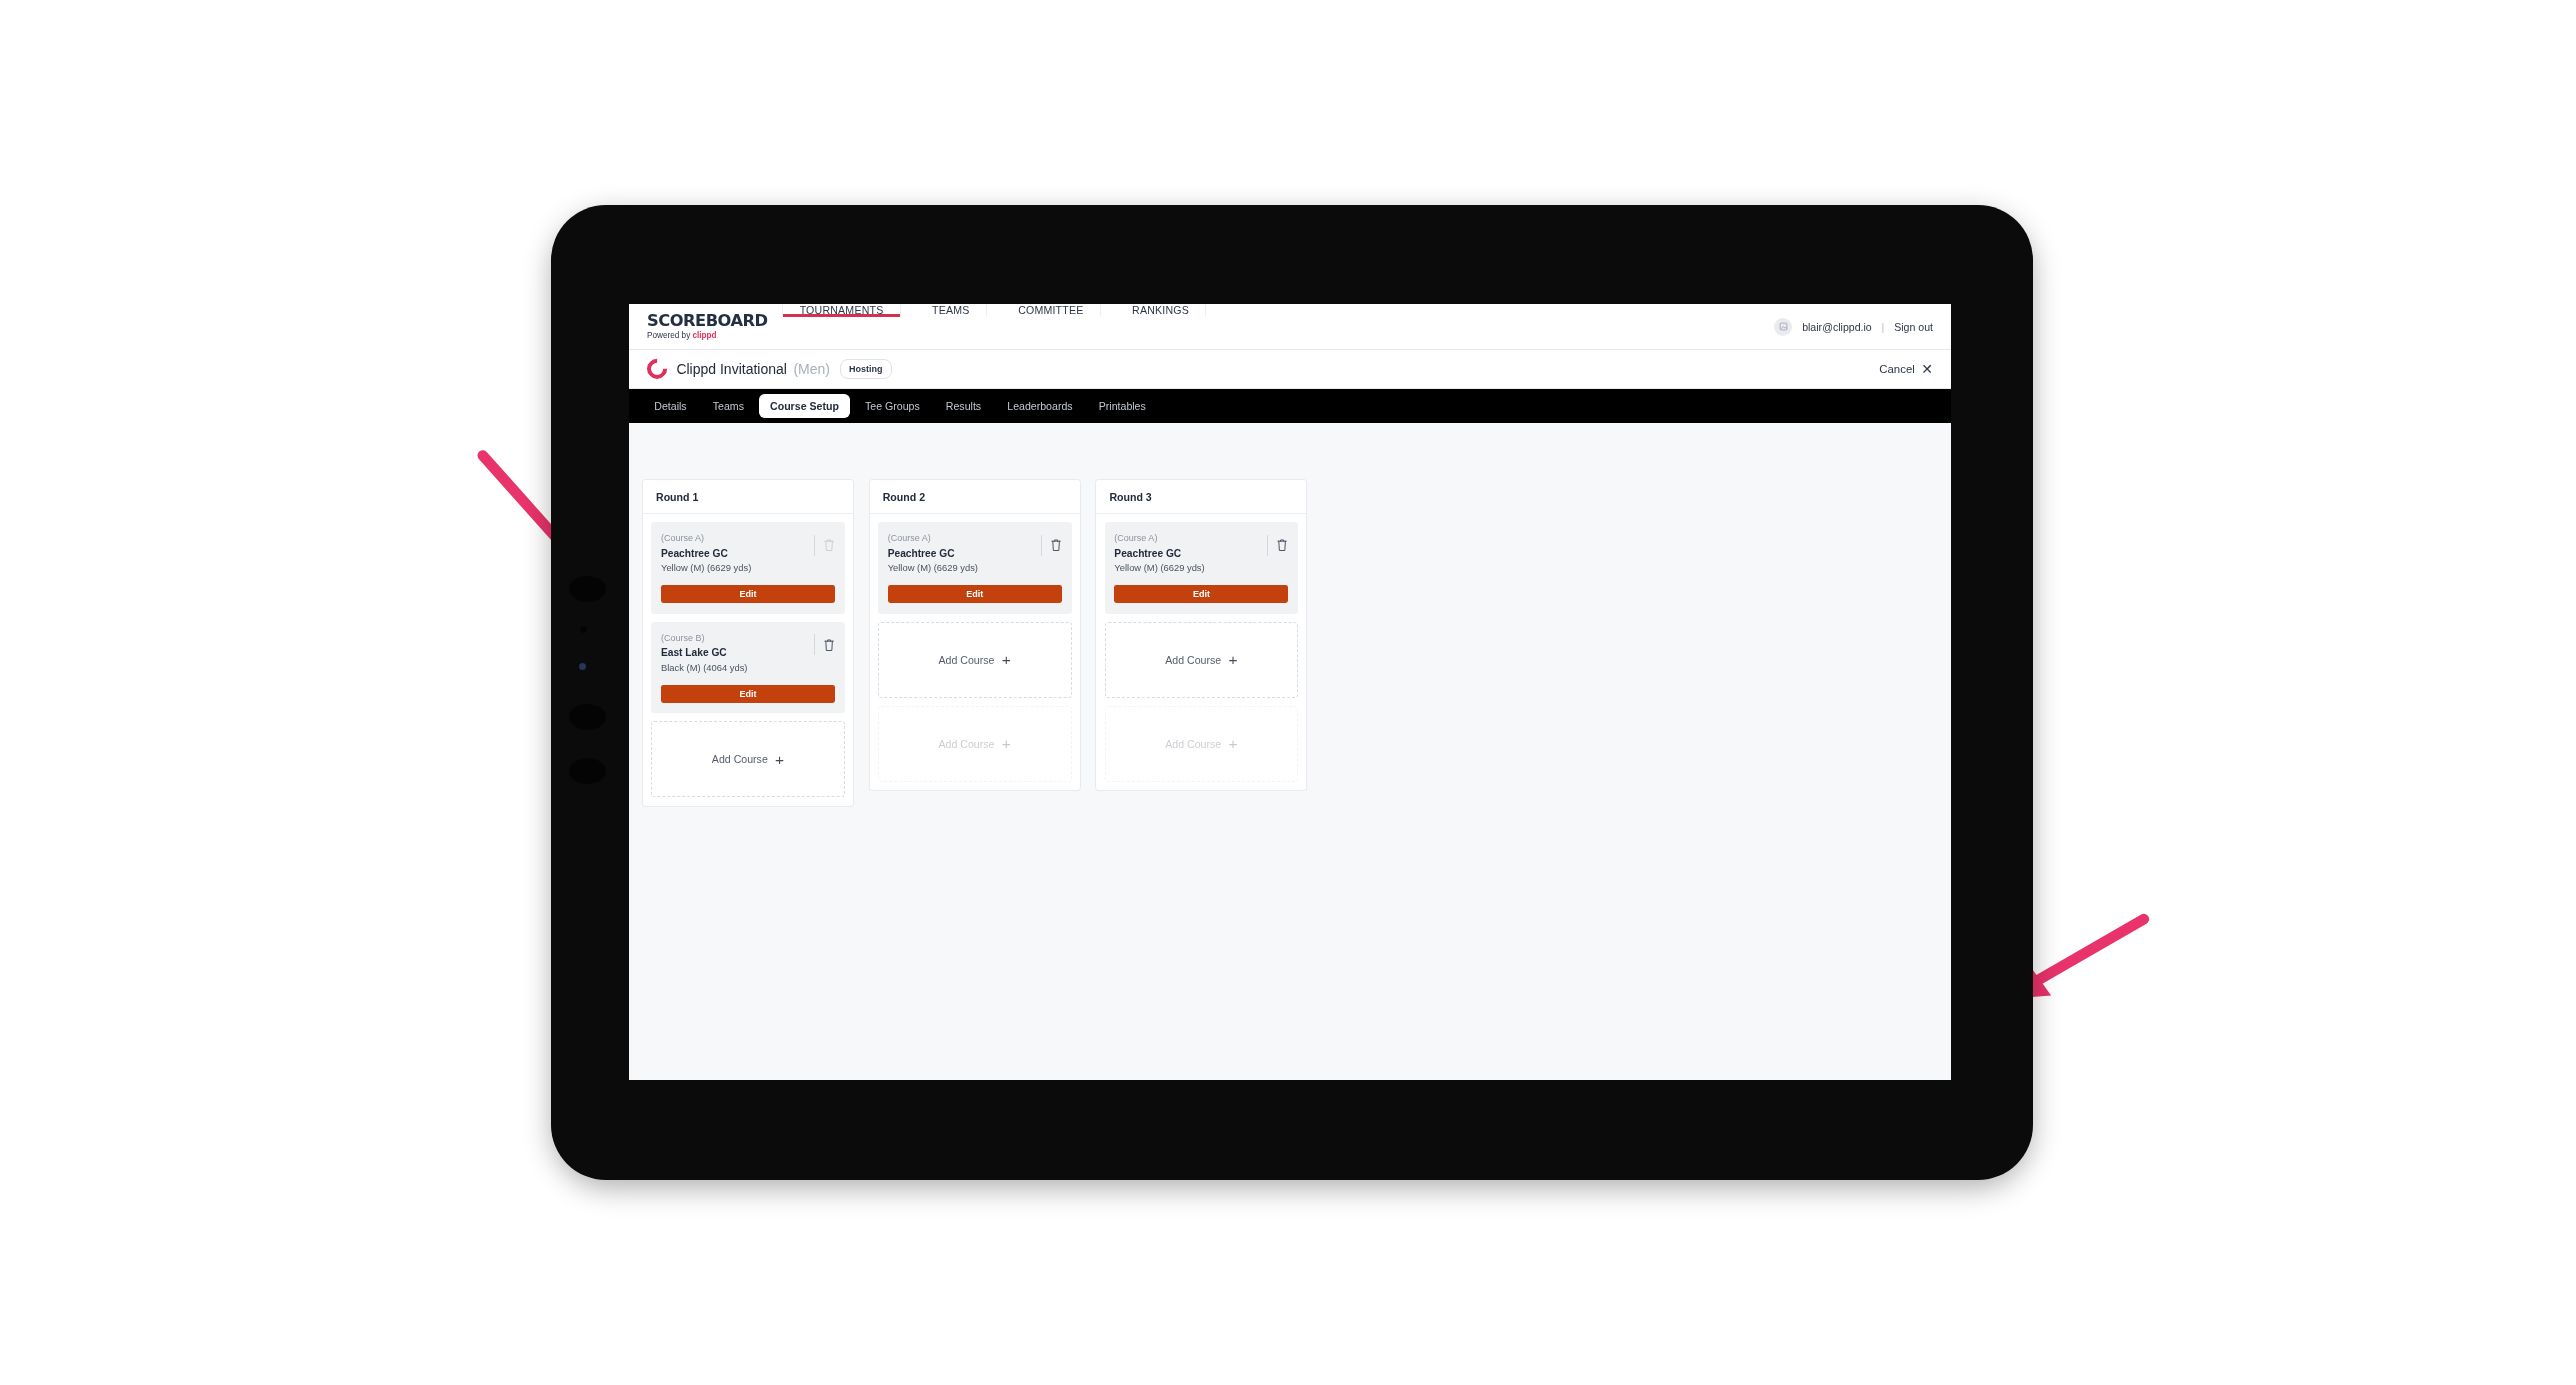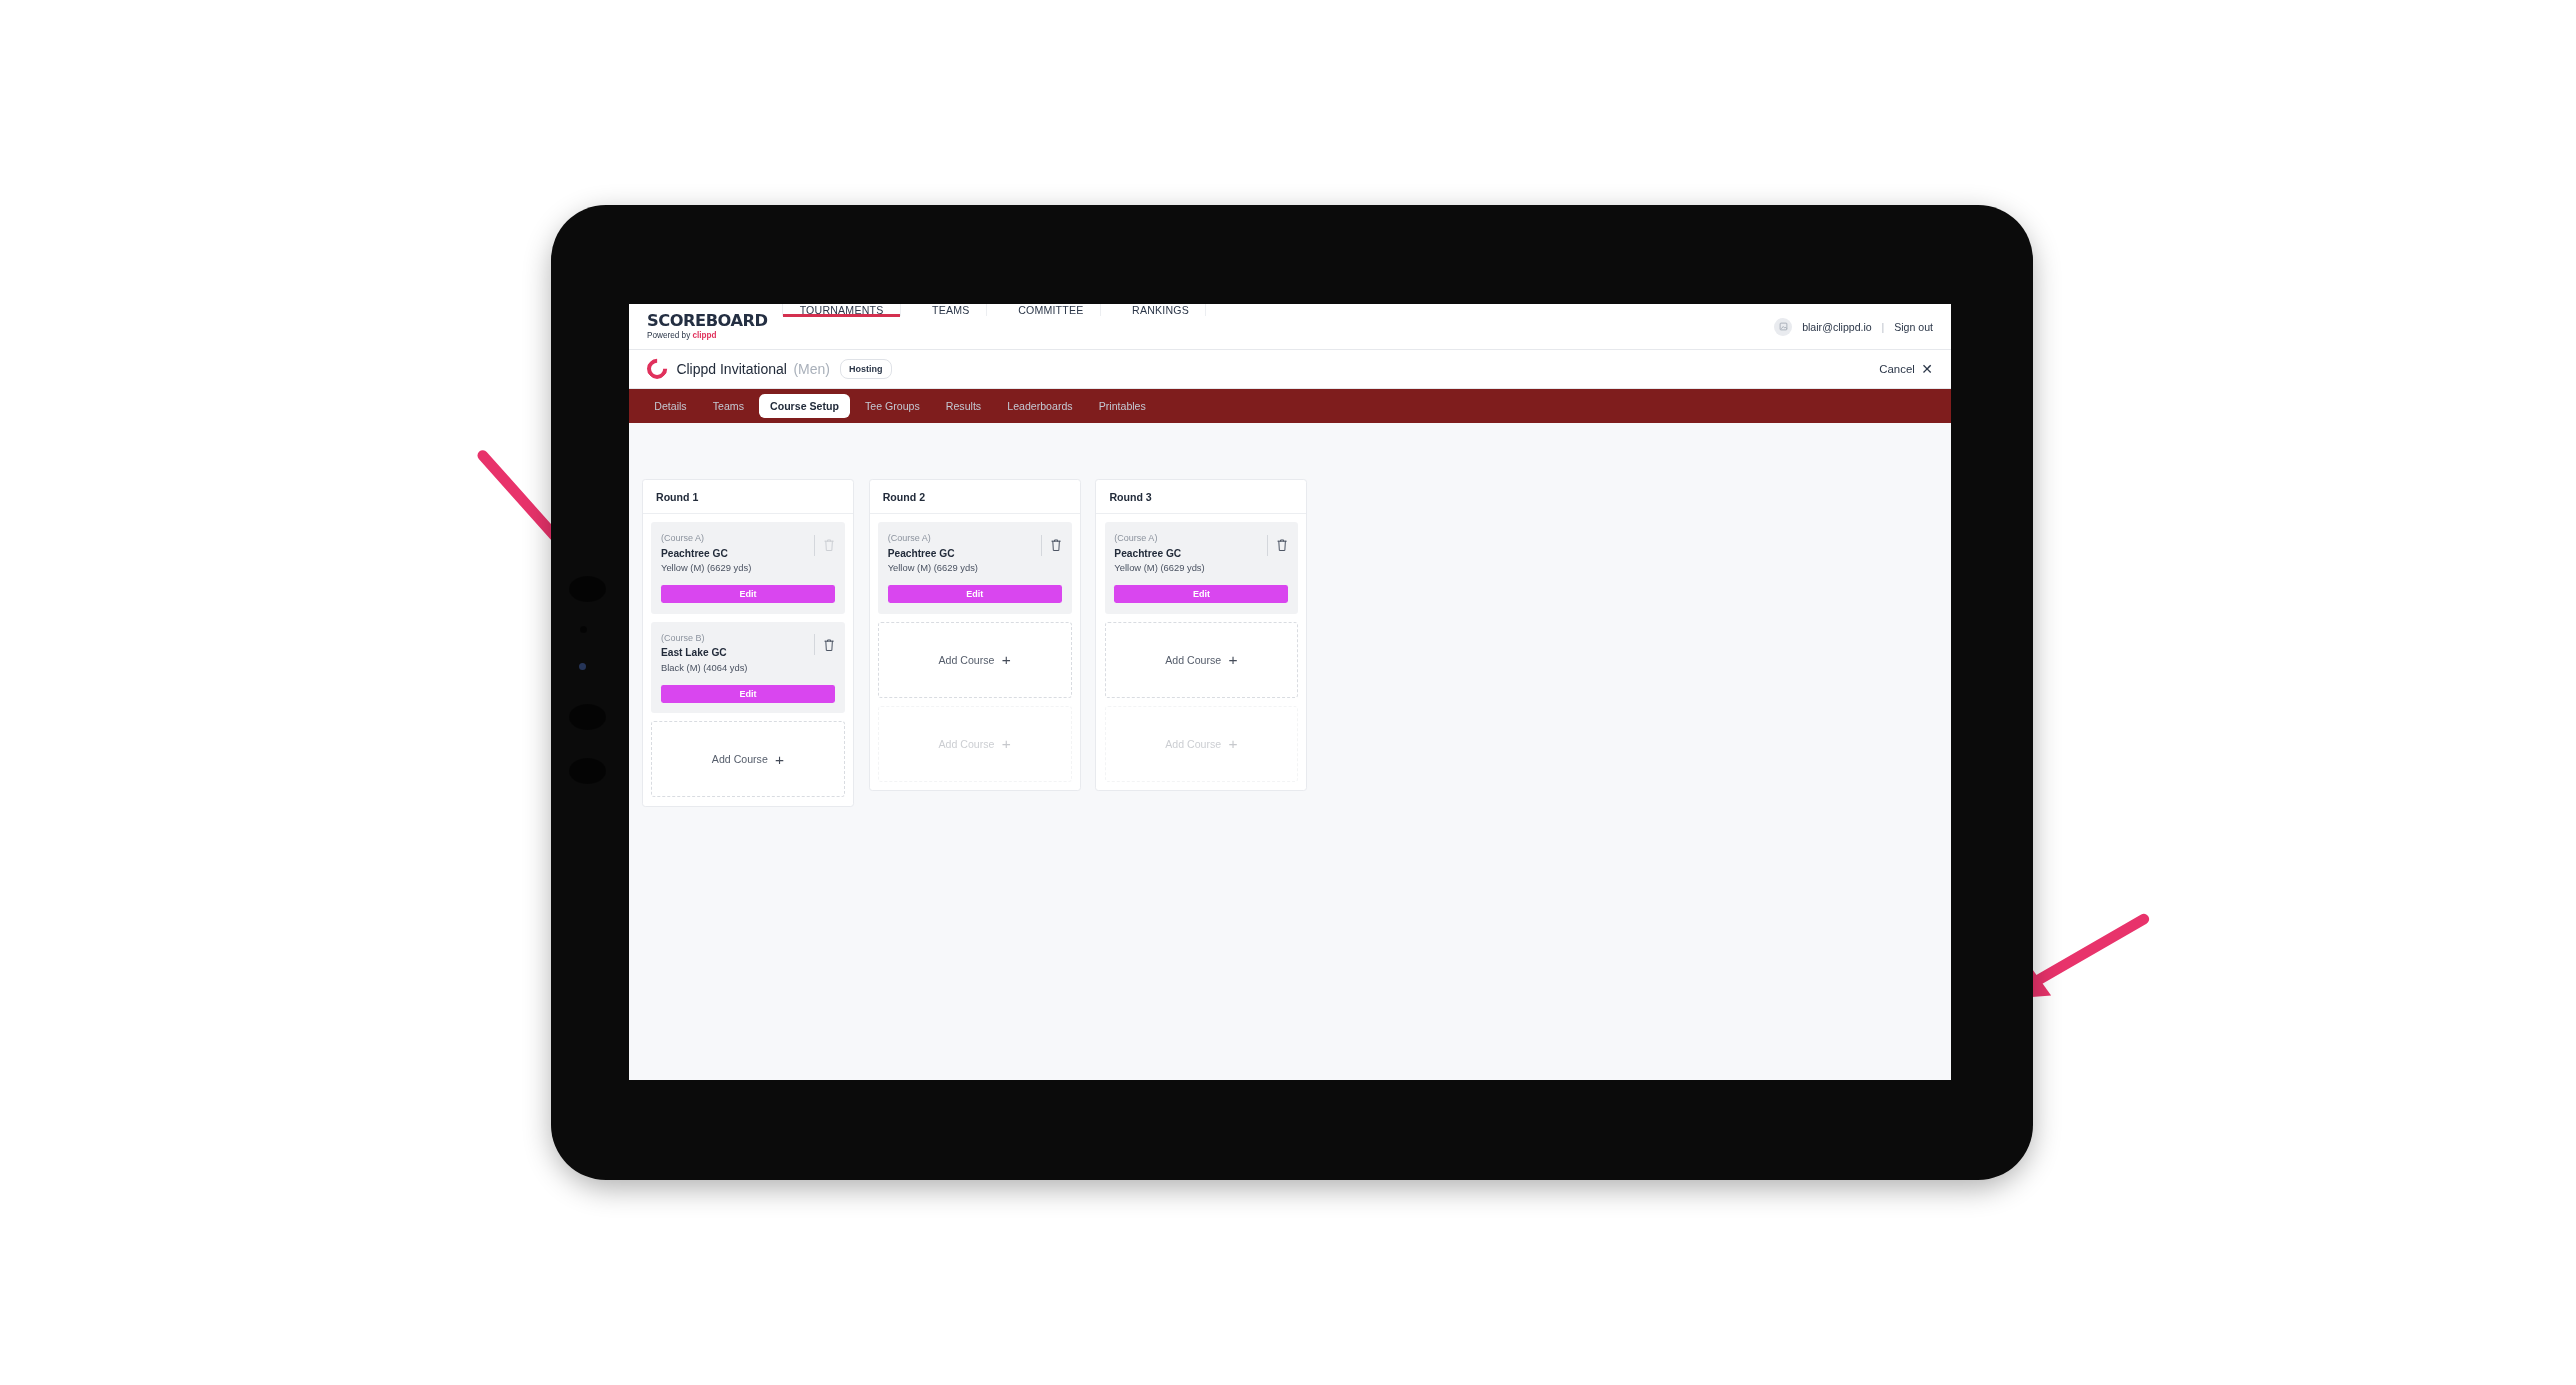--- a/index.html
+++ b/index.html
@@ -114,21 +114,21 @@
     border:0.8px solid #dfe2e7; border-radius:8px;
     padding: 4.1px 8.2px; font-size: 9px; font-weight:700; color:#2b3648;
     background:#fff;
   }
   .cancel { margin-left:auto; display:flex; align-items:center; gap:6.5px;
             font-size: 11.4px; color:#2b3648; cursor:pointer; }
   .xglyph { font-size: 14px; line-height:1; }
 
   
   .tabbar {
-    height: 34px; background:#7f1d1d; display:flex; align-items:center;
+    height: 34px; background:#000000; display:flex; align-items:center;
     padding: 0 14.7px; gap: 4.9px; flex: 0 0 auto;
   }
   .tab {
     font-size: 10.6px; color:#c3c9d3; padding: 5.7px 10.6px; border-radius: 5.7px;
     cursor:pointer;
   }
   .tab.active { background:#ffffff; color:#222b3a; font-weight:600; }
 
   
   .content {
@@ -156,21 +156,21 @@
   .cc-info { flex: 1 1 auto; min-width: 0; }
   .cc-label { font-size: 9px; color:#8c939e; line-height: 1.5; }
   .cc-name  { font-size: 10.2px; font-weight:700; color:#222b3a; line-height: 1.55; }
   .cc-tee   { font-size: 9.4px; color:#4a5261; line-height: 1.55; }
   .cc-tools { display:flex; align-items:center; gap: 8.2px; padding-top: 2.4px; }
   .vdiv { width:0.8px; height: 21px; background:#d4d7dc; }
   .trash { width: 12.2px; height: 14px; cursor:pointer; }
   .trash.disabled { opacity: .28; cursor:default; }
   .btn-edit {
     margin-top: 9px; width:100%; height: 18px; border-radius: 2.4px;
-    background:#d946ef; color:#ffffff; font-size: 9px; font-weight:600;
+    background:#c2410c; color:#ffffff; font-size: 9px; font-weight:600;
     display:flex; align-items:center; justify-content:center; cursor:pointer;
     border: none; font-family:"Liberation Sans", sans-serif;
   }
 
   .add-course {
     border: 0.8px dashed #d9dce1; border-radius: 3.3px; background:#fff;
     height: 76px; display:flex; align-items:center; justify-content:center;
     gap: 7.3px; color:#555d6b; font-size: 10.6px; cursor:pointer;
   }
   .add-course .plus { font-size: 15.5px; line-height:1; font-weight:300; color:#444b58;}

